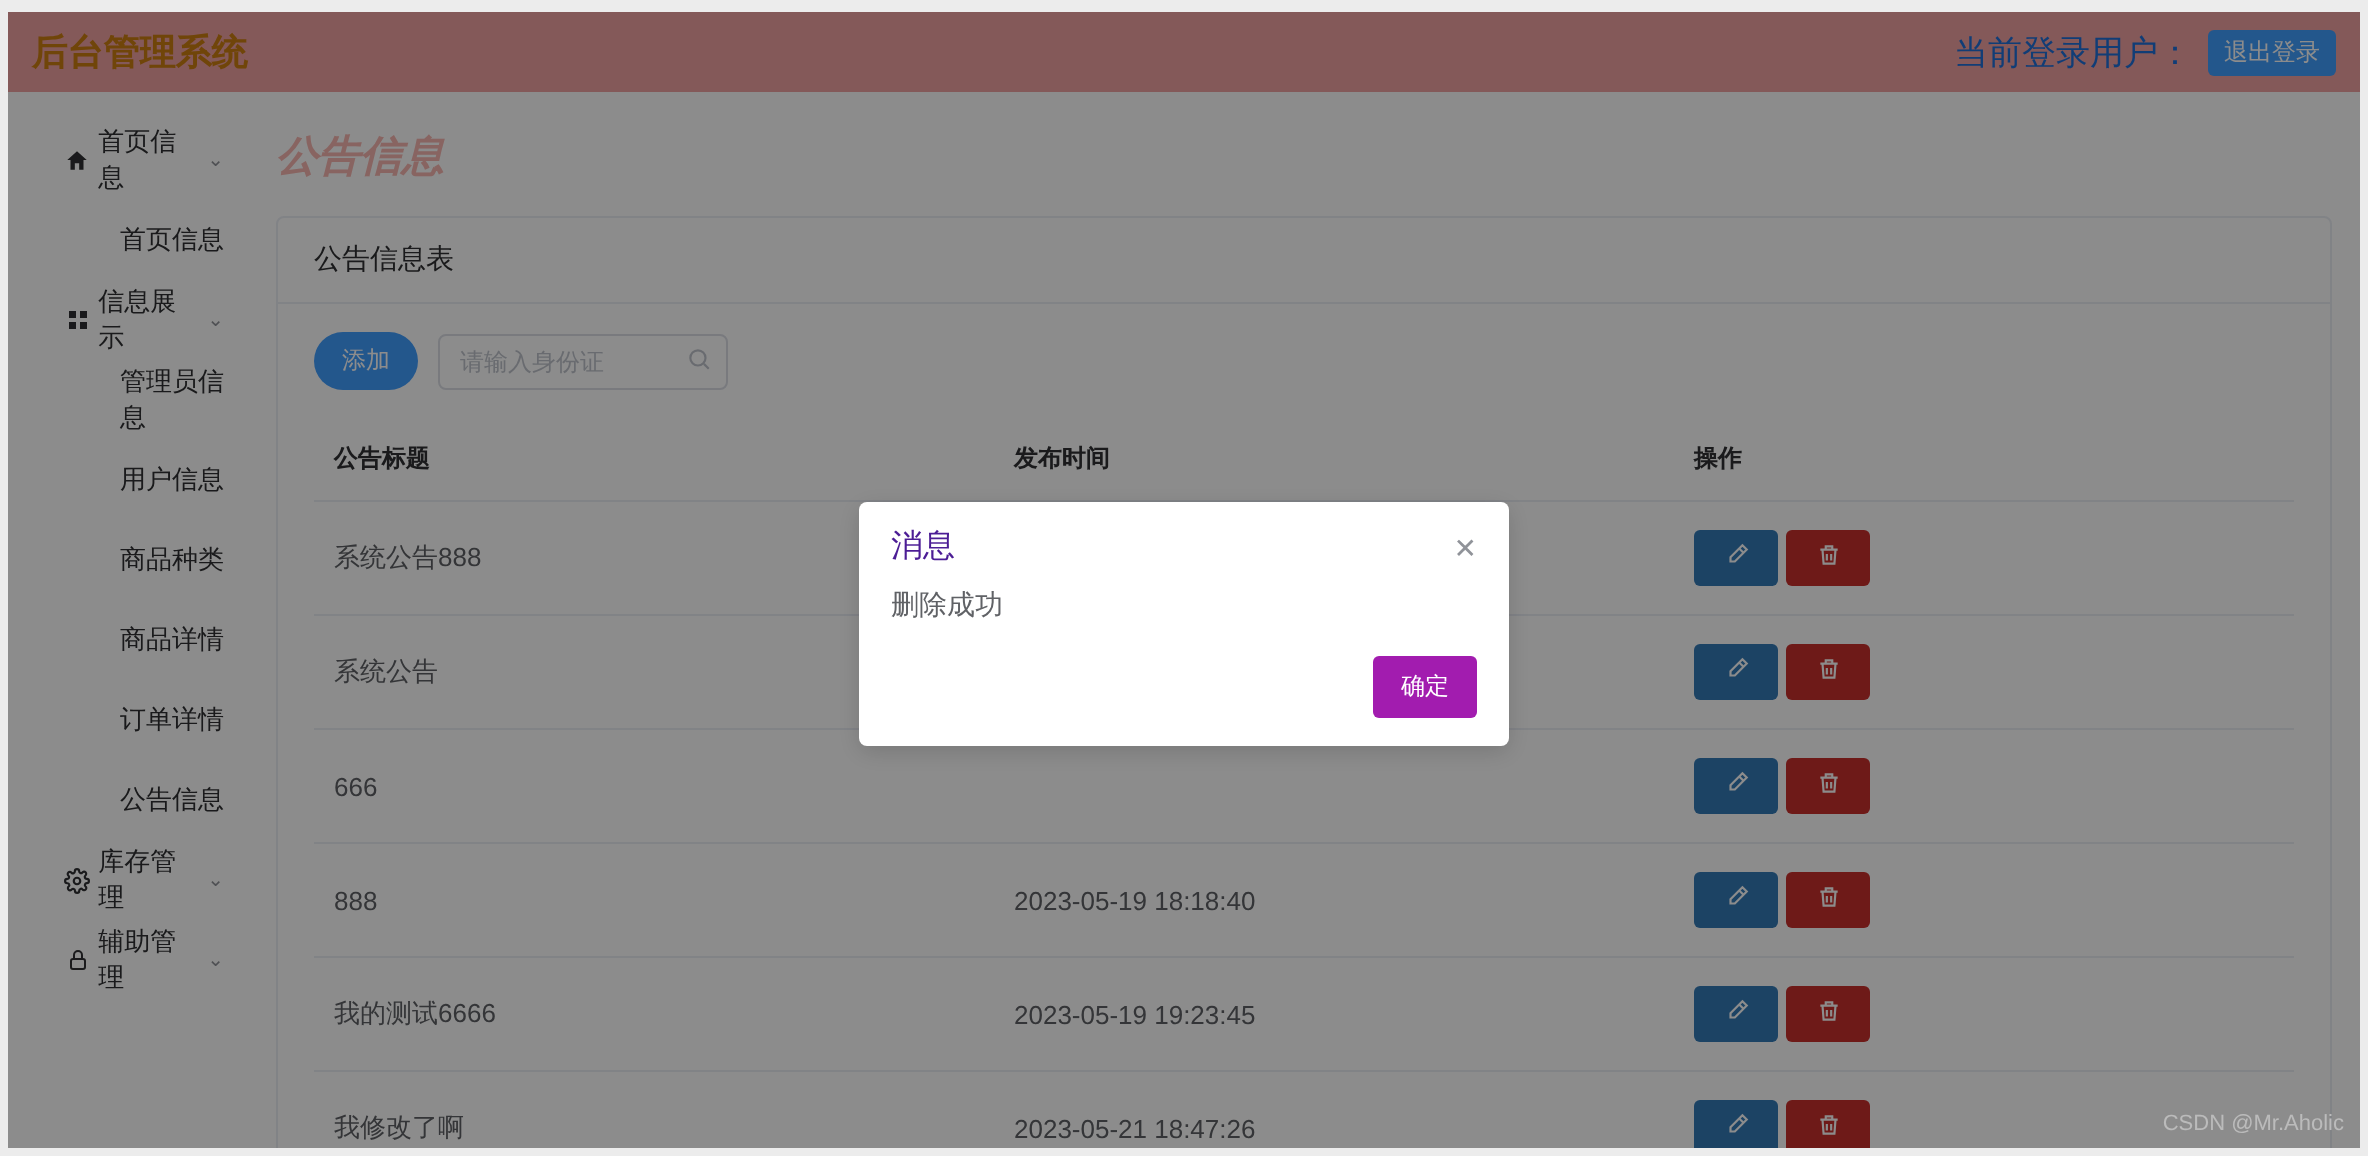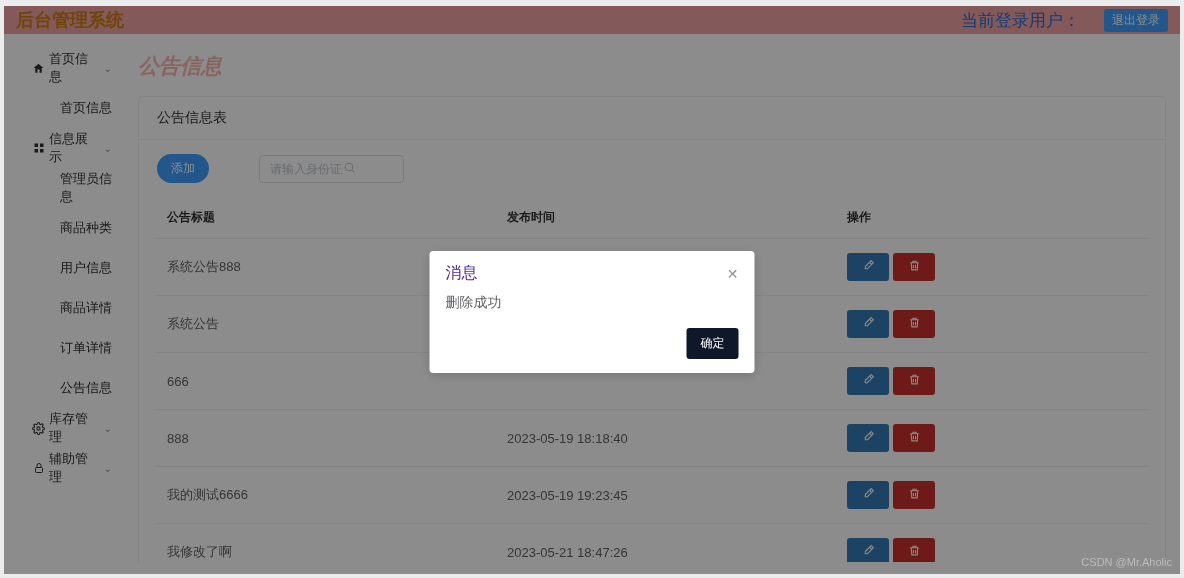--- a/index.html
+++ b/index.html
@@ -1,60 +1,60 @@
 <!DOCTYPE html>
 <html><head>
   <meta charset="utf-8">
   <style>
     * { box-sizing: border-box; margin: 0; padding: 0; }
     body { font-family: "Helvetica Neue", Helvetica, "PingFang SC", "Microsoft YaHei", Arial, sans-serif; font-size: 14px; color: #606266; background: #fff; overflow-x: hidden; }
     .viewport { width: 1184px; height: 578px; position: relative; overflow: hidden; }
     .outer-frame { border: 4px solid rgba(200,200,200,0.35); height: 100%; position: relative; }
     .inner-frame { border-top: 2px solid rgba(200,200,200,0.35); height: 100%; position: relative; }
-    .topbar { height: 28px; background: #f0a2a2; display: flex; align-items: center; justify-content: space-between; padding: 0 12px; }
+    .topbar { height: 40px; background: #f0a2a2; display: flex; align-items: center; justify-content: space-between; padding: 0 12px; }
     .brand { color: #cc7e11; font-size: 18px; font-weight: bold; }
-    .user-area { display: flex; align-items: center; gap: 24px; color: #409eff; font-size: 15px; }
+    .user-area { display: flex; align-items: center; gap: 8px; color: #409eff; font-size: 15px; }
     .user-label { color: #1f6fd8; font-size: 17px; font-weight: 500; }
     .logout-btn { background: #409eff; color: #fff; padding: 3px 8px; border-radius: 3px; border: none; cursor: pointer; font-size: 12px; }
     .layout { display: flex; height: calc(100% - 40px); }
     .sidebar { width: 120px; background: #fff; padding-top: 14px; }
     .menu-item { display: flex; align-items: center; height: 40px; padding: 0 12px; color: #303133; font-size: 13px; cursor: pointer; margin-left: 16px; }
     .menu-item.top { justify-content: flex-start; gap: 4px; color: #303133; }
     .menu-item.sub { padding-left: 40px; justify-content: flex-start; }
     .menu-icon { width: 14px; height: 14px; display: inline-flex; align-items: center; justify-content: center; }
     .menu-caret { font-size: 10px; color: #909399; margin-left: 2px; }
     .content { flex: 1; padding: 18px 14px 0 14px; overflow-y: auto; }
     .page-title { color: #f7b7b1; font-size: 21px; font-weight: bold; font-style: italic; margin-bottom: 16px; }
     .card { border: 1px solid #ebeef5; border-radius: 4px; background: #fff; }
     .card-header { padding: 12px 18px; border-bottom: 1px solid #ebeef5; font-size: 14px; color: #303133; }
     .card-body { padding: 14px 18px 18px 18px; }
     .toolbar { display: flex; align-items: center; gap: 10px; margin-bottom: 14px; }
     .add-btn { background: #409eff; color: #fff; border: none; border-radius: 16px; padding: 6px 14px; font-size: 12px; cursor: pointer; text-align: right; }
     .search-wrap { position: relative; width: 145px; }
-    .search-input { width: 100%; height: 28px; border: 1px solid #dcdfe6; border-radius: 4px; padding: 0 26px 0 10px; font-size: 12px; color: #606266; outline: none; margin-left: 40px; }
+    .search-input { width: 100%; height: 28px; border: 1px solid #dcdfe6; border-radius: 4px; padding: 0 26px 0 10px; font-size: 12px; color: #606266; outline: none; }
     .search-input::placeholder { color: #c0c4cc; }
     .search-icon-pos { position: absolute; right: 8px; top: 50%; transform: translateY(-50%); color: #c0c4cc; }
     table { width: 100%; border-collapse: collapse; }
     thead th { text-align: left; padding: 12px 10px; font-weight: bold; color: #303133; border-bottom: 1px solid #ebeef5; font-size: 12px; }
     tbody td { padding: 14px 10px; border-bottom: 1px solid #ebeef5; font-size: 13px; color: #606266; }
     .col-title { width: 340px; }
     .col-time { width: 340px; }
     .op-btn { width: 42px; height: 28px; border: none; border-radius: 3px; color: #fff; cursor: pointer; display: inline-flex; align-items: center; justify-content: center; margin-right: 4px; }
     .btn-edit { background: #337ab7; }
     .btn-del { background: #c9302c; }
     .op-icon { width: 13px; height: 13px; }
     
     .modal-overlay { position: absolute; inset: 0; background: rgba(0,0,0,0.45); z-index: 100; }
     .modal { position: absolute; top: 245px; left: 50%; transform: translateX(-50%); width: 325px; background: #fff; border-radius: 4px; z-index: 101; box-shadow: 0 3px 12px rgba(0,0,0,0.15); }
     .modal-head { padding: 12px 16px 4px 16px; display: flex; justify-content: space-between; align-items: center; }
     .modal-title { font-size: 16px; color: #4c1d95; }
     .modal-close { color: #909399; cursor: pointer; font-size: 14px; }
     .modal-body { padding: 6px 16px 6px 16px; font-size: 14px; color: #606266; }
     .modal-footer { padding: 10px 16px 14px 16px; text-align: right; }
-    .modal-ok { background: #0f172a; color: #fff; border: none; border-radius: 3px; padding: 7px 14px; font-size: 12px; cursor: pointer; }
+    .modal-ok { background: #a21caf; color: #fff; border: none; border-radius: 3px; padding: 7px 14px; font-size: 12px; cursor: pointer; }
     .watermark { position: absolute; right: 8px; bottom: 6px; font-size: 11px; color: #bbb; z-index: 200; }
   </style>
 </head>
 <body>
 
 <div class="viewport">
   <div class="outer-frame">
     <div class="inner-frame">
 
       <div class="topbar">
@@ -88,24 +88,24 @@
                   <rect x="14" y="14" width="7" height="7"></rect>
                 </svg>
               </span>
             <span>信息展示</span>
             <span class="menu-caret">⌄</span>
           </div>
           <div class="menu-item sub">
               <span>管理员信息</span>
             </div>
           <div class="menu-item sub">
+              <span>用户信息</span>
+            </div>
+          <div class="menu-item sub">
               <span>商品种类</span>
-            </div>
-          <div class="menu-item sub">
-              <span>用户信息</span>
             </div>
           <div class="menu-item sub">
               <span>商品详情</span>
             </div>
           <div class="menu-item sub">
               <span>订单详情</span>
             </div>
           <div class="menu-item sub">
               <span>公告信息</span>
             </div>

